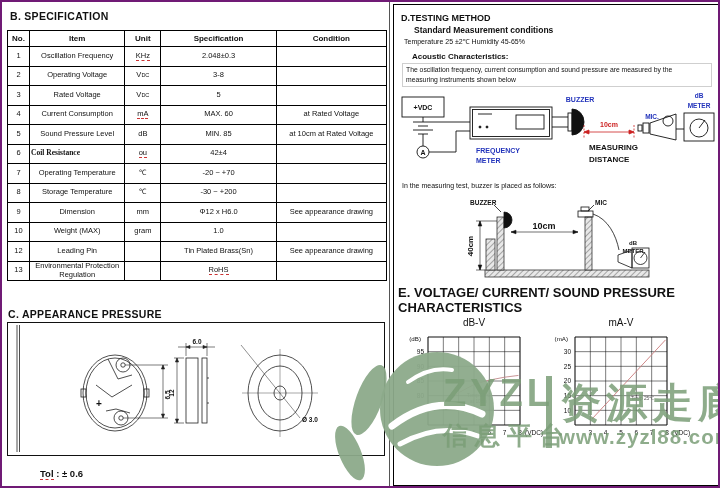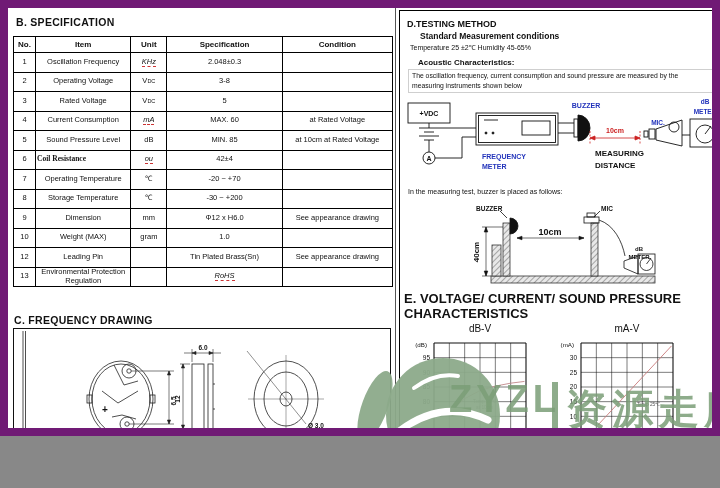--- a/index.html
+++ b/index.html
@@ -1,32 +1,32 @@
 <!DOCTYPE html>
 <html><head>
 <meta charset="utf-8">
 <style>
   html,body{margin:0;padding:0;background:#888;}
-  #page{position:relative;width:720px;height:436px;background:#fff;border:8px solid #701a75;
+  #page{position:relative;width:720px;height:488px;background:#fff;border:2px solid #701a75;
         box-sizing:border-box;font-family:"Liberation Sans",sans-serif;color:#111;overflow:hidden;}
   .abs{position:absolute;}
   .h1{font-weight:bold;font-size:10.5px;letter-spacing:.3px;}
   .h2{font-weight:bold;font-size:8.5px;}
   .h3{font-weight:bold;font-size:8px;}
   .small{font-size:7px;}
   .tiny{font-size:6.8px;line-height:1.5;}
   
   .spec-table{border-collapse:collapse;table-layout:fixed;width:380px;}
   .spec-table th,.spec-table td{border:1px solid #000;text-align:center;padding:0 1px;
         font-size:7.5px;line-height:1.15;overflow:hidden;}
   .spec-table th{font-size:8px;height:15px;font-weight:bold;}
   .spec-table td{height:18.5px;}
   .c-no{width:22px;}.c-item{width:95px;}.c-unit{width:36px;}.c-spec{width:115px;}.c-cond{width:110px;}
   .bold-serif{font-family:"Liberation Serif",serif;font-weight:bold;font-size:8.5px;text-align:left !important;margin-top:28px;}
-  .sperr{border-bottom:1px dashed #cc3333;font-style:italic;}
+  .sperr{border-bottom:1px dashed #cc3333;}
   .subsc{font-size:5.5px;}
   .blue{fill:#2233bb;}
   .panel{border:1.5px solid #000;box-sizing:border-box;padding-left:26px;}
   .descbox{border:1px solid #cfcfcf;padding:1px 3px;}
   
   .wm{pointer-events:none;z-index:40;color:rgba(122,157,119,.85);font-weight:bold;white-space:nowrap;}
   .wm-bar{pointer-events:none;z-index:40;background:rgba(122,157,119,.85);}
   svg text{font-family:"Liberation Sans",sans-serif;}
   .dimtxt{font-family:"Liberation Mono",monospace;font-weight:bold;}
 </style>
@@ -135,21 +135,21 @@
         <tr>
           <td>13</td>
           <td>Environmental Protection Regulation</td>
           <td><span></span></td>
           <td><span class="sperr">RoHS</span></td>
           <td></td>
         </tr>
       </tbody>
   </table>
 
-  <div class="abs h1" style="left:6px;top:306px;">C. FREQUENCY DRAWING</div>
+  <div class="abs h1" style="left:6px;top:306px;">C. APPEARANCE PRESSURE</div>
 
   <div class="abs" style="left:5px;top:320px;width:378px;height:134px;border:1.5px solid #111;box-sizing:border-box;">
     <svg width="375" height="131">
       <g stroke="#222" fill="none" stroke-width="0.8">
         <line x1="9" y1="2" x2="9" y2="129"></line>
           <line x1="11.5" y1="2" x2="11.5" y2="129"></line>
 
         <g>
           <ellipse cx="107" cy="70" rx="32" ry="38"></ellipse>
           <ellipse cx="107" cy="70" rx="29" ry="35"></ellipse>

